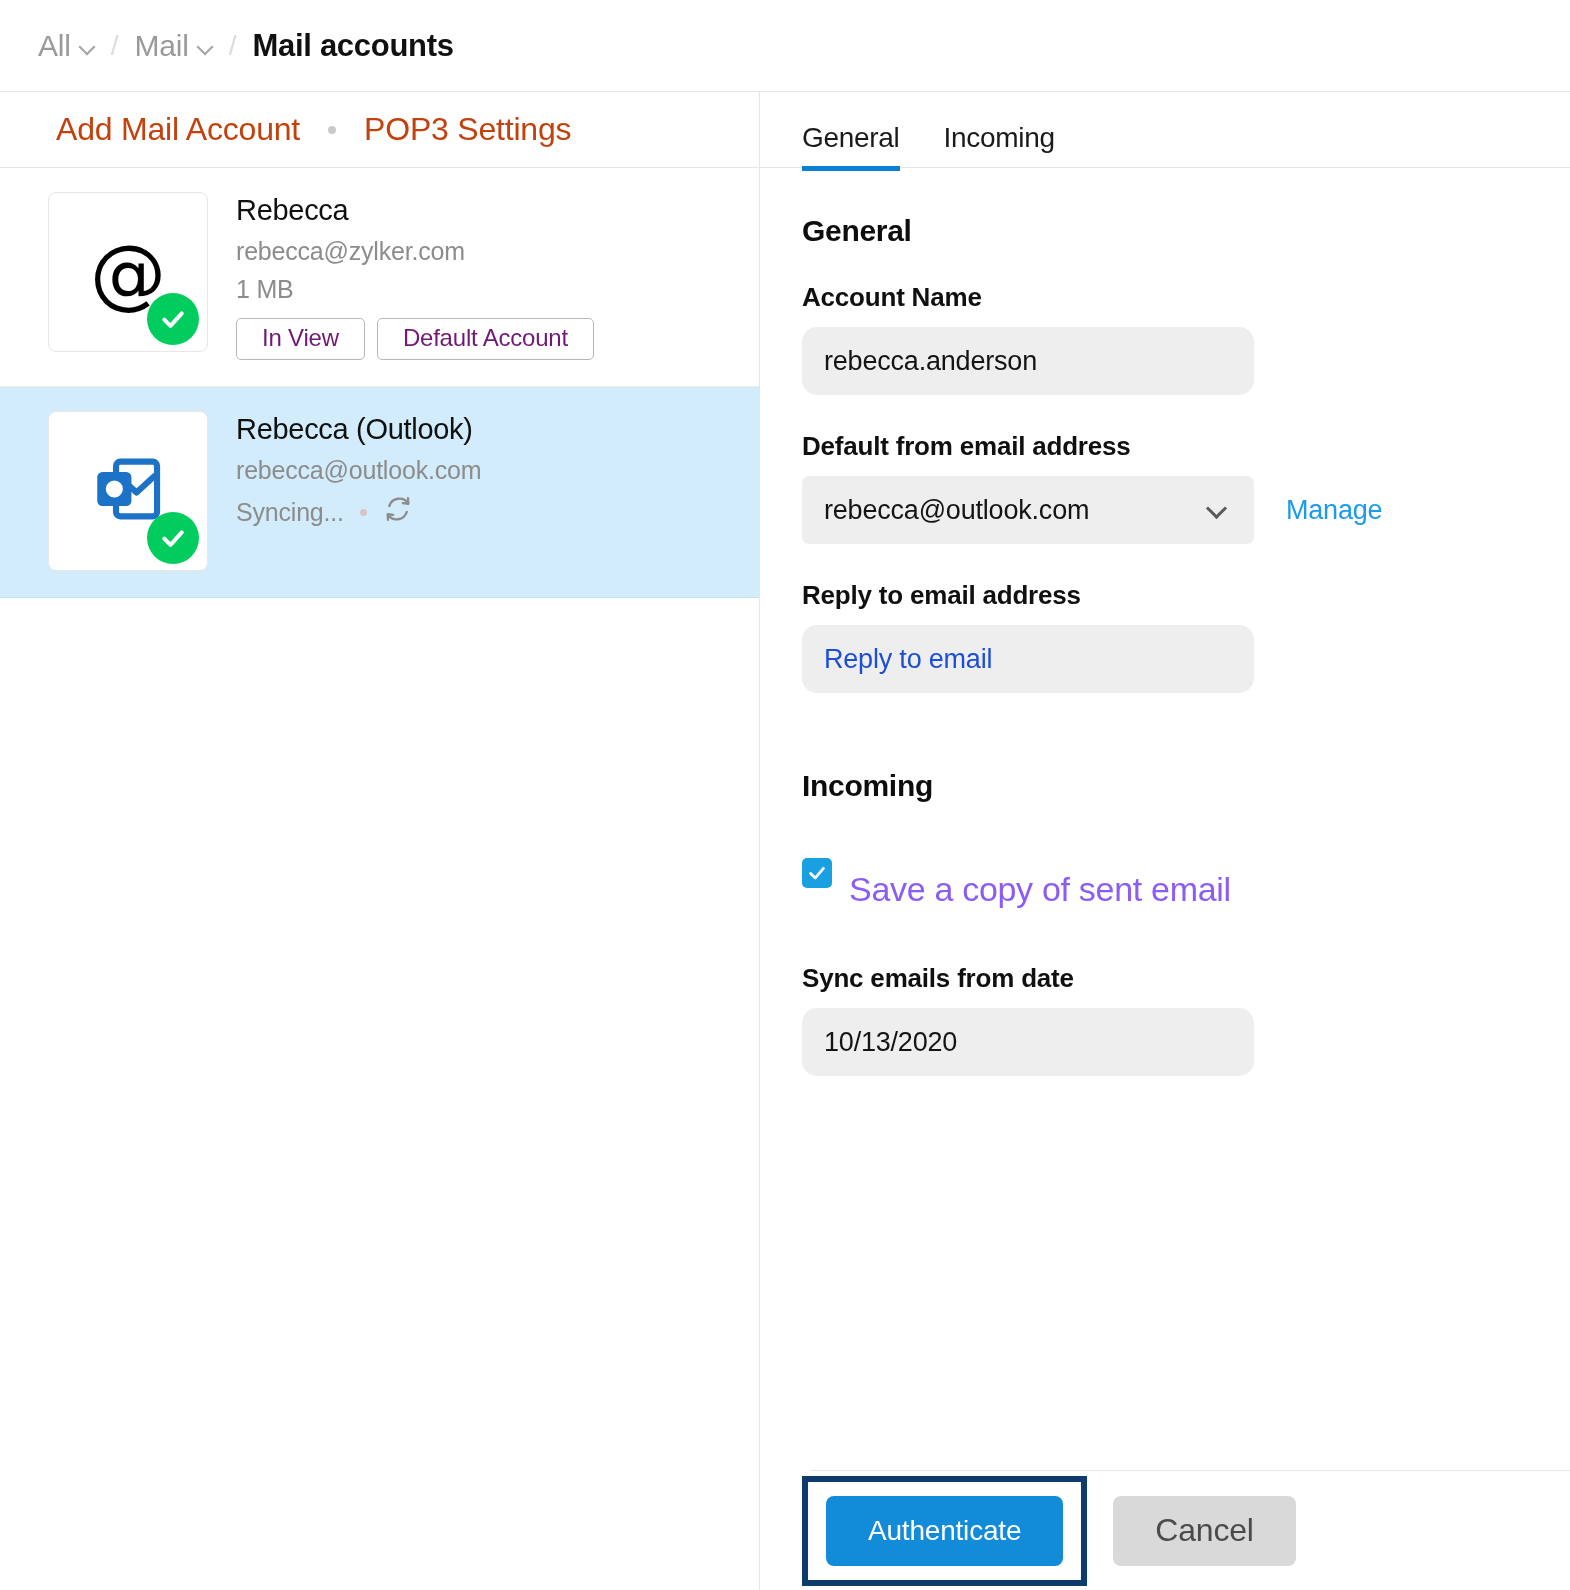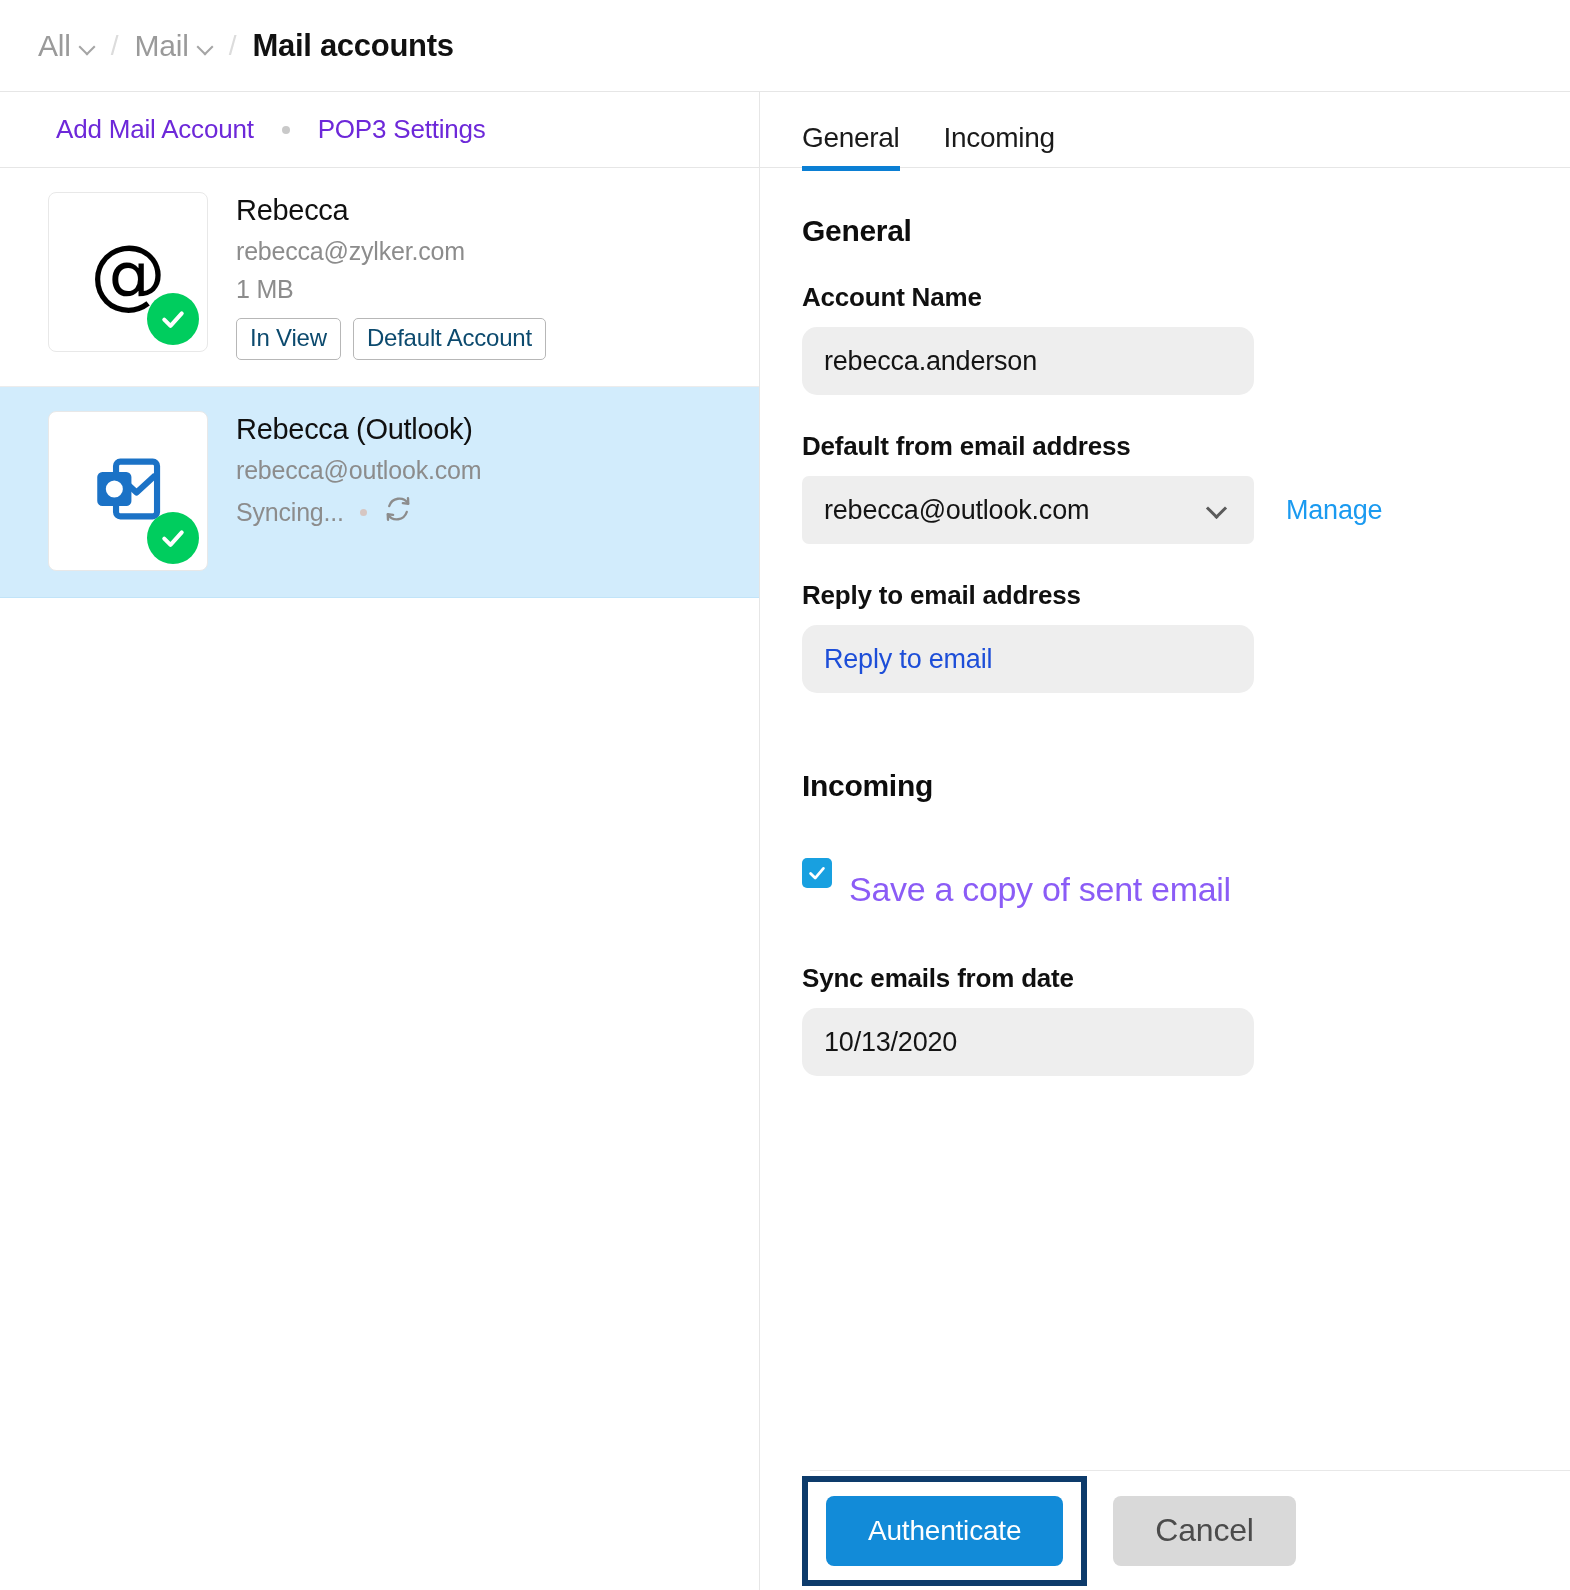--- a/index.html
+++ b/index.html
@@ -78,22 +78,22 @@
 
   .left-actions {
     height: 76px;
     display: flex;
     align-items: center;
     padding-left: 56px;
     border-bottom: 1px solid #e6e6e6;
     gap: 0;
   }
   .link-action {
-    font-size: 26px;
-    color: #6d28d9;
+    font-size: 32px;
+    color: #c2410c;
     letter-spacing: -0.2px;
     cursor: pointer;
   }
   .dot-sep {
     width: 8px; height: 8px;
     border-radius: 50%;
     background: #c9c9c9;
     margin: 0 28px;
     display: inline-block;
   }
@@ -163,23 +163,23 @@
     letter-spacing: -0.2px;
     margin-bottom: 14px;
     display: flex;
     align-items: center;
   }
   .acct-meta .dot-sep { margin: 0 16px; width: 7px; height: 7px; background: #d6c6c2; }
   .tags { display: flex; gap: 12px; }
   .tag {
     border: 1px solid #b7b7b7;
     border-radius: 5px;
-    padding: 5px 13px 7px;
+    padding: 5px 25px 7px;
     font-size: 24px;
-    color: #0c4a6e;
+    color: #701a75;
     letter-spacing: -0.2px;
     background: transparent;
     cursor: pointer;
   }
 
   
   .right-pane {
     flex: 1;
     display: flex;
     flex-direction: column;

